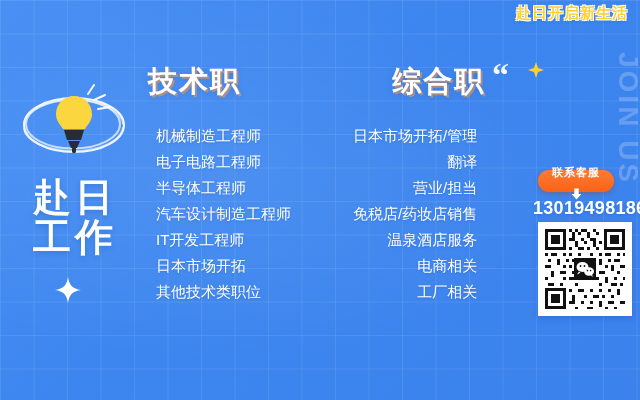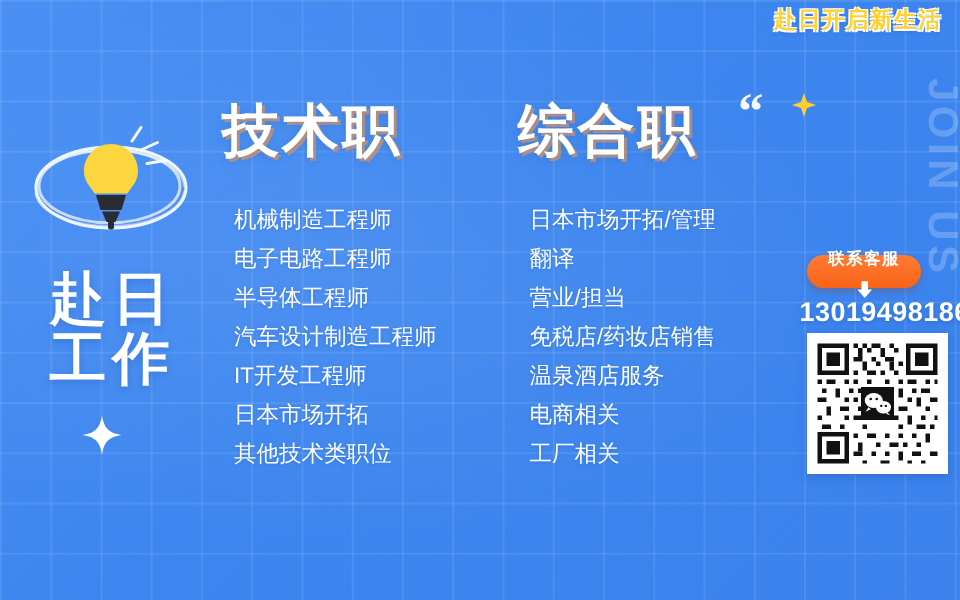--- a/index.html
+++ b/index.html
@@ -50,42 +50,43 @@
   .bulb-wrap svg { display: block; }
 
   .brand-title {
     margin-top: 10px;
     color: #ffffff;
     font-weight: bold;
     font-size: 38px;
     line-height: 40px;
     letter-spacing: 4px;
     text-shadow: 0 2px 5px rgba(26,76,160,0.30);
+    font-family: Liberation Mono, monospace;
   }
   .brand-title span { display: block; }
 
   .sparkle-left {
     position: absolute;
     left: 55px;
     top: 277px;
     width: 26px;
     height: 26px;
   }
 
   
   .col {
     position: absolute;
     top: 62px;
   }
   .col-tech { left: 148px; }
-  .col-general { left: 345px; }
+  .col-general { left: 345px; text-align: right; }
 
   .col-head {
     color: #ffffff;
-    font-size: 38px;
+    font-size: 29px;
     font-weight: bold;
     letter-spacing: 2px;
     margin: 0 0 22px 0;
     text-shadow: 2px 2px 0 rgba(255,150,60,0.55), 0 2px 6px rgba(26,76,160,0.25);
   }
   .col-list {
     list-style: none;
     margin: 8px;
     padding: 0;
   }

